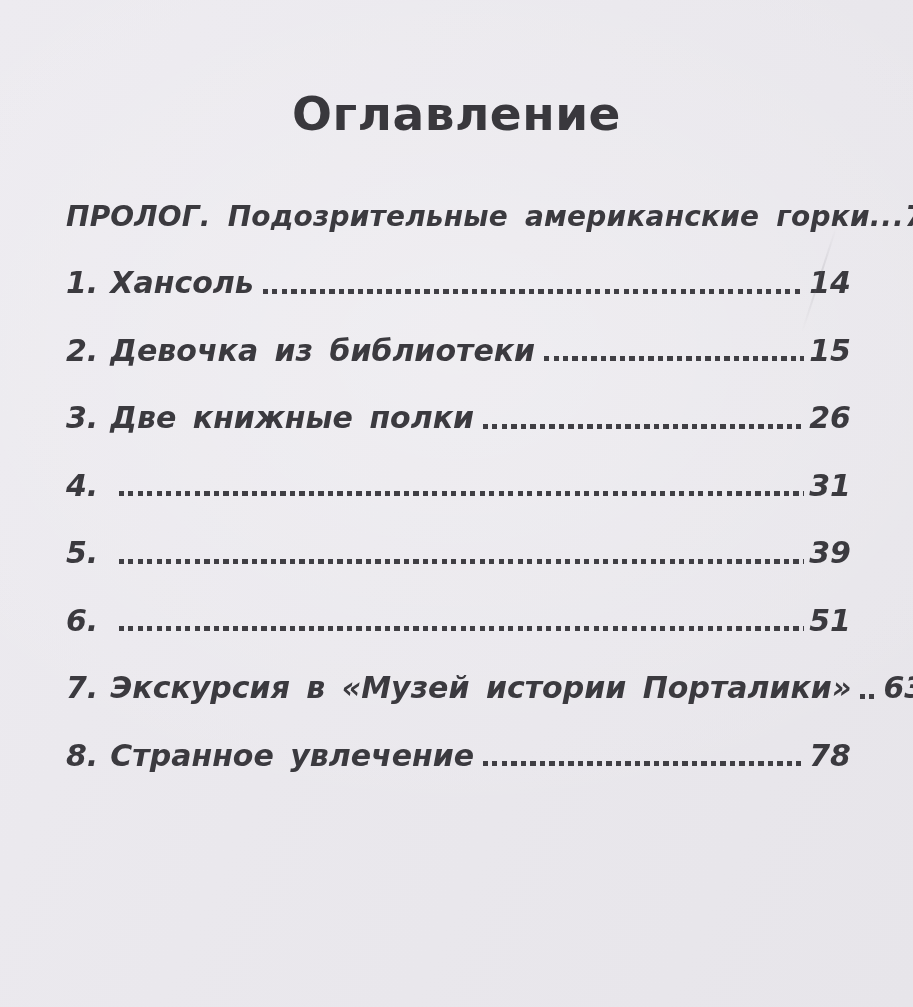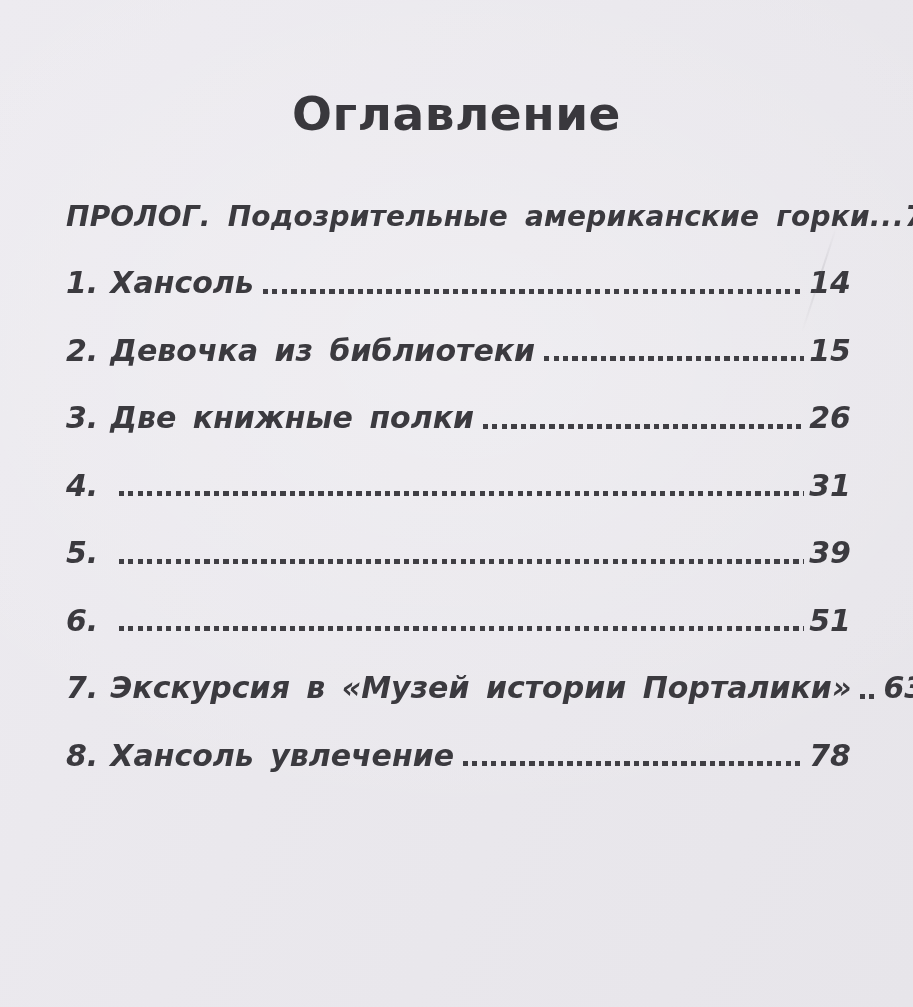--- a/index.html
+++ b/index.html
@@ -114,19 +114,19 @@
 
     <div class="toc-row">
       <span class="num">7.</span>
       <span class="title">Экскурсия в «Музей истории Порталики»</span>
       <span class="leader"></span>
       <span class="pagenum">63</span>
     </div>
 
     <div class="toc-row">
       <span class="num">8.</span>
-      <span class="title">Хансоль увлечение</span>
+      <span class="title">Странное увлечение</span>
       <span class="leader"></span>
       <span class="pagenum">78</span>
     </div>
 
   </div>
 </div>
 
 </body></html>

